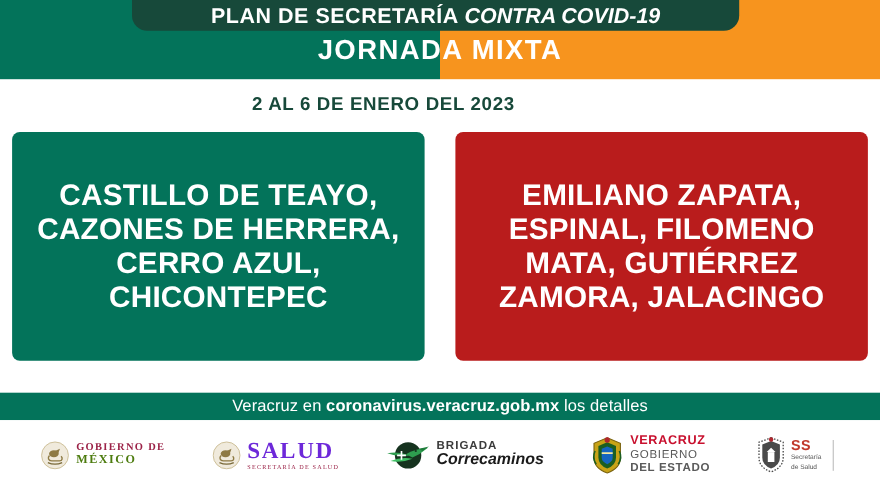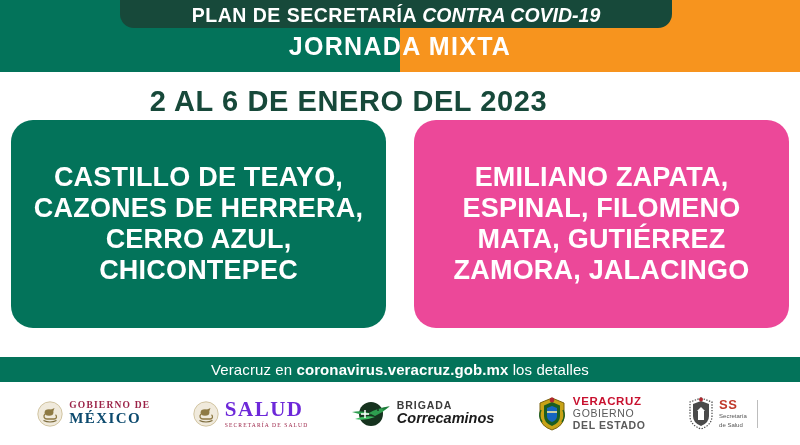--- a/index.html
+++ b/index.html
@@ -39,41 +39,41 @@
     position:absolute; left:0; top:34px; width:800px;
     text-align:center; z-index:4;
     color:#ffffff; font-size:25px; font-weight:bold; letter-spacing:1.3px;
     line-height:1;
   }
 
   
   .date-line {
     position:absolute; left:0; top:85px; width:697px;
     text-align:center;
-    color:#17493A; font-size:29px; font-weight:bold; letter-spacing:.6px;
+    color:#17493A; font-size:17px; font-weight:bold; letter-spacing:.6px;
   }
 
   
   .box {
     position:absolute;
-    border-radius:22px;
+    border-radius:7px;
     display:flex; align-items:center; justify-content:center;
     text-align:center;
     color:#ffffff; font-weight:bold;
     line-height:1.14;
     padding:6px 10px;
   }
   .box-left {
     left:11px; top:120px; width:375px; height:208px;
     background:#03735A;
     font-size:27px; letter-spacing:.2px;
   }
   .box-right {
     left:414px; top:120px; width:375px; height:208px;
-    background:#ec4899;
+    background:#b91c1c;
     font-size:27px; letter-spacing:.2px;
   }
 
   
   .consulta-band {
     position:absolute; left:0; top:357px; width:800px; height:25px;
     background:#03735A;
     display:flex; align-items:center; justify-content:center;
   }
   .consulta-text {
@@ -96,21 +96,21 @@
     position:relative;
   }
   .seal svg { display:block; }
 
   .gob-text { line-height:1.0; }
   .gob-text .l1 {
     color:#9B2247; font-size:9.5px; font-weight:bold; letter-spacing:1.2px;
     font-family:"Liberation Serif", serif;
   }
   .gob-text .l2 {
-    color:#0c4a6e; font-size:15px; font-weight:bold; letter-spacing:1.4px;
+    color:#4d7c0f; font-size:11px; font-weight:bold; letter-spacing:1.4px;
     font-family:"Liberation Serif", serif; margin-top:1px;
   }
   .salud-text .s1 {
     color:#6d28d9; font-size:21px; font-weight:bold; letter-spacing:1.5px;
     font-family:Liberation Serif, serif; line-height:1;
   }
   .salud-text .s2 {
     color:#9B2247; font-size:5.6px; letter-spacing:1.1px;
     font-family:"Liberation Serif", serif; margin-top:2px;
   }

